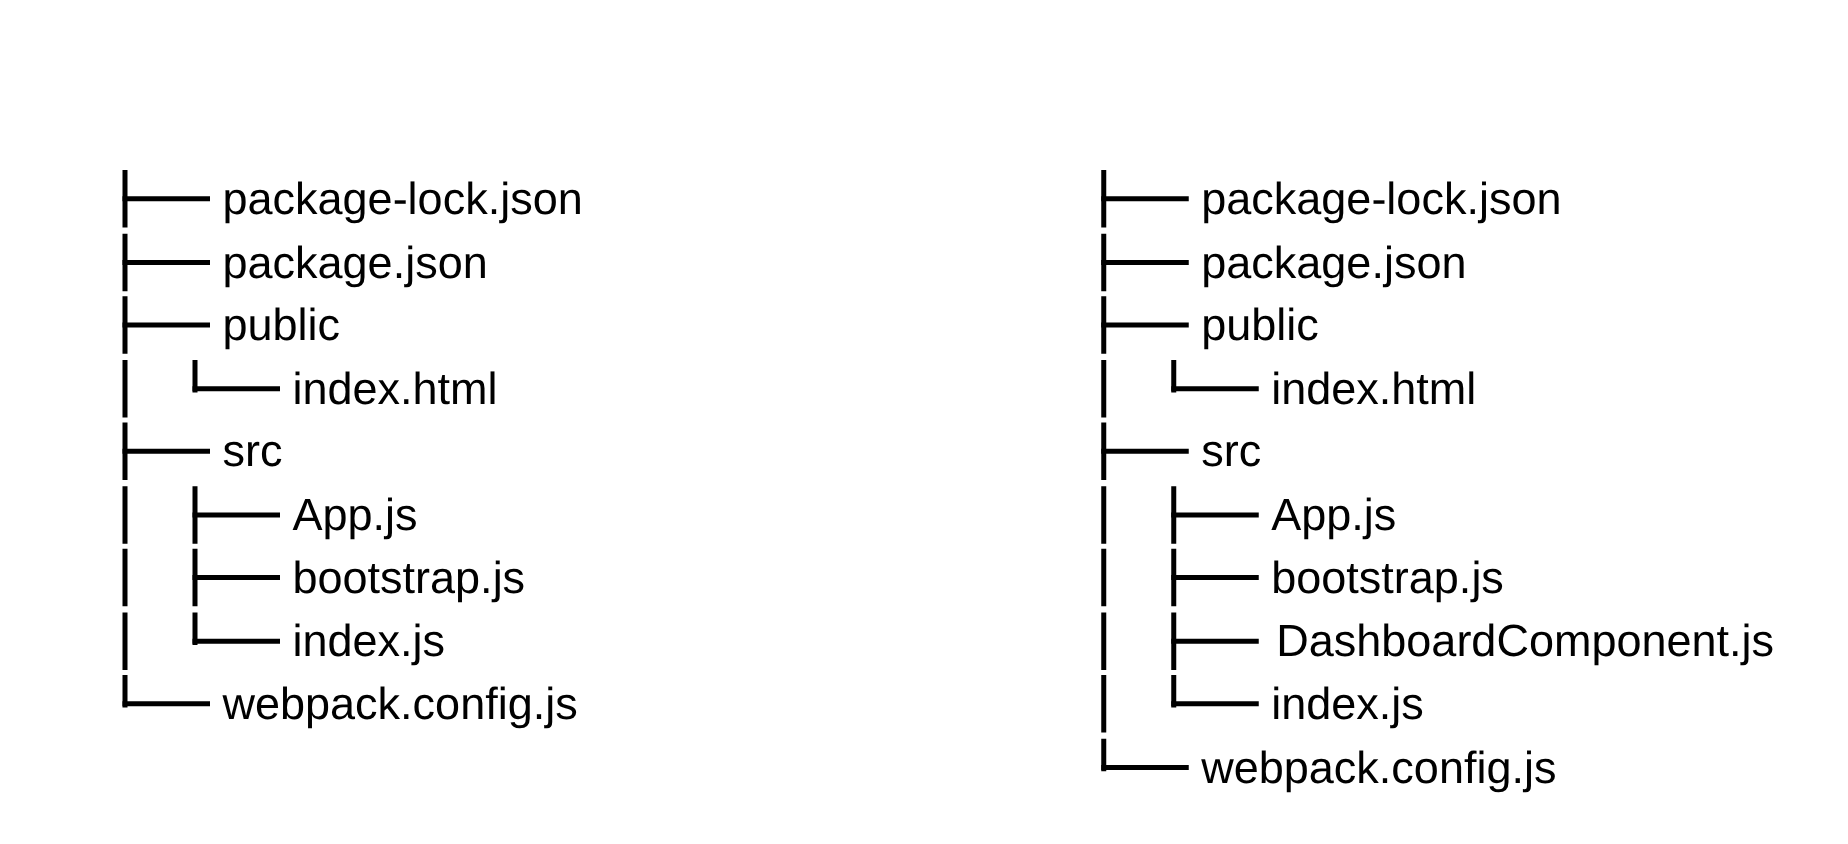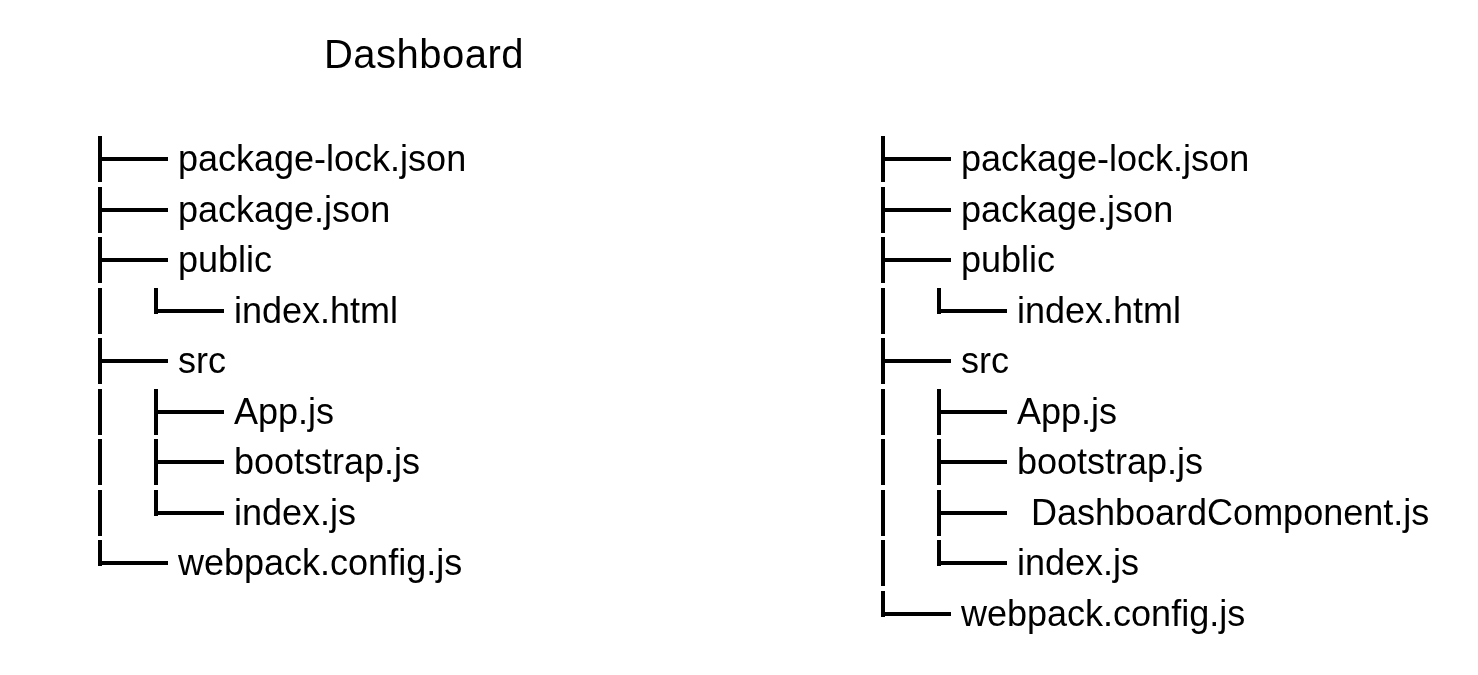--- a/index.html
+++ b/index.html
@@ -59,21 +59,20 @@
     font-weight: 300;
     white-space: nowrap;
     color: #000000;
   }
 </style>
 </head>
 <body>
 
 <div class="page">
 
-  <div class="tree-title" style="left: 424px;">Dashboard</div>
 
 
   <div class="tree" style="left: 62px;">
       <div class="trow" style="height: 50.5px;">
         <div class="vseg tee" style="left: 0px;"></div>
         <div class="hbar" style="left: 0px; width: 70px;"></div>
         <span class="tlabel" style="left: 80px;">package-lock.json</span>
       </div>
       <div class="trow" style="height: 50.5px;">
         <div class="vseg tee" style="left: 0px;"></div>
@@ -157,21 +156,21 @@
       <div class="trow" style="height: 50.5px;">
         <div class="vseg guide" style="left: 0px;"></div>
         <div class="vseg tee" style="left: 56px;"></div>
         <div class="hbar" style="left: 56px; width: 70px;"></div>
         <span class="tlabel" style="left: 136px;">bootstrap.js</span>
       </div>
       <div class="trow" style="height: 50.5px;">
         <div class="vseg guide" style="left: 0px;"></div>
         <div class="vseg tee" style="left: 56px;"></div>
         <div class="hbar" style="left: 56px; width: 70px;"></div>
-        <span class="tlabel" style="left: 150px;">DashboardComponent.js</span>
+        <span class="tlabel" style="left: 140px;">DashboardComponent.js</span>
       </div>
       <div class="trow" style="height: 50.5px;">
         <div class="vseg guide" style="left: 0px;"></div>
         <div class="vseg elbow" style="left: 56px;"></div>
         <div class="hbar" style="left: 56px; width: 70px;"></div>
         <span class="tlabel" style="left: 136px;">index.js</span>
       </div>
       <div class="trow" style="height: 50.5px;">
         <div class="vseg elbow" style="left: 0px;"></div>
         <div class="hbar" style="left: 0px; width: 70px;"></div>

